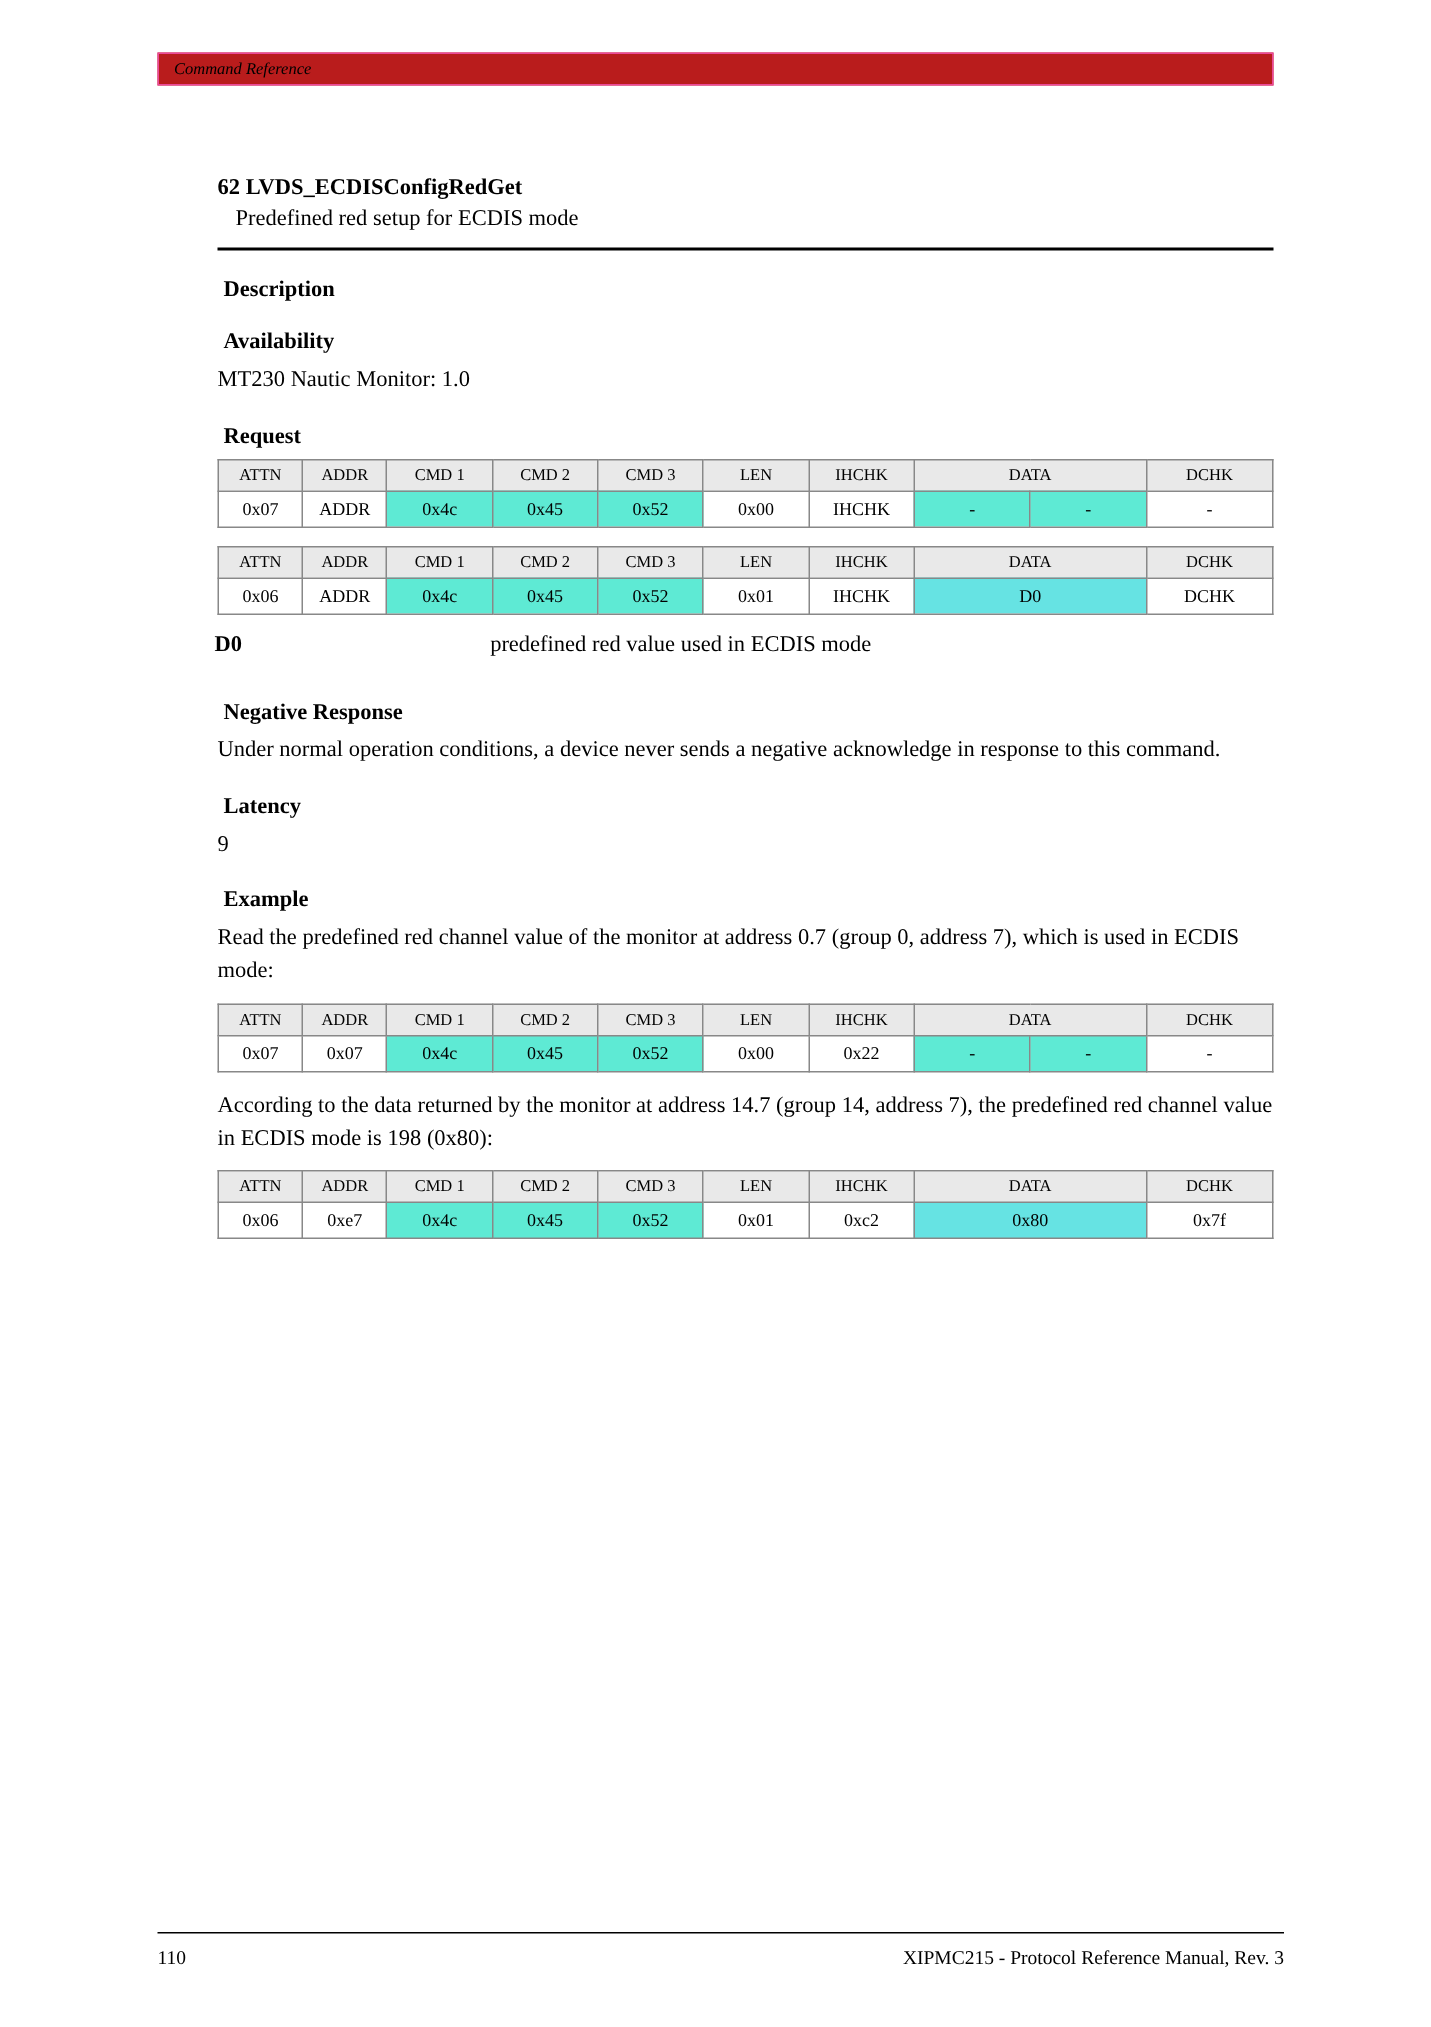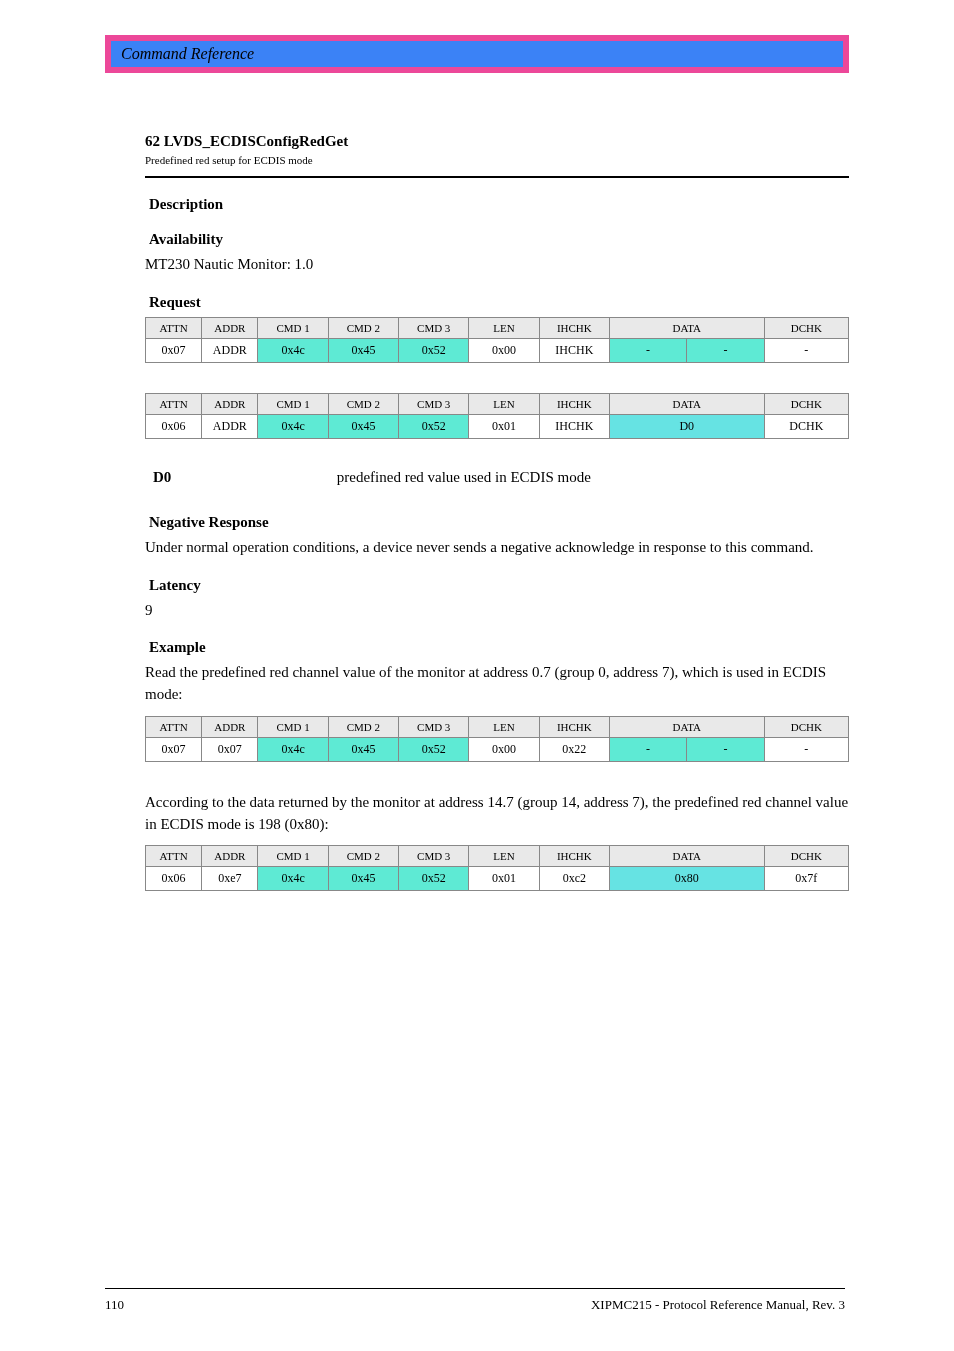--- a/index.html
+++ b/index.html
@@ -8,37 +8,37 @@
     width: 954px;
     height: 1351px;
     font-family: Georgia, 'Times New Roman', serif;
     color: #000;
     position: relative;
   }
   .page {
     padding: 35px 105px 40px 105px;
   }
   .header-box {
-    border: 6px solid #ec4899;
-    background: #3b82f6;
+    border: 1px solid #ec4899;
+    background: #b91c1c;
     padding: 4px 10px;
     font-style: italic;
-    font-size: 16px;
+    font-size: 11px;
     margin-bottom: 60px;
   }
   .cmd-title {
     font-size: 15px;
     font-weight: bold;
     margin-top: 28px;
     margin-bottom: 4px;
     margin-left: 40px;
   }
   .cmd-sub {
-    font-size: 11px;
-    margin-left: 40px;
+    font-size: 15px;
+    margin-left: 52px;
     margin-bottom: 10px;
   }
   .rule {
     border: none;
     border-top: 2px solid #000;
     margin-left: 40px;
     margin-right: 0;
     margin-bottom: 12px;
   }
   .section-label {
@@ -52,21 +52,21 @@
     font-size: 15px;
     line-height: 1.45;
     margin-left: 40px;
     margin-bottom: 10px;
   }
   table.packet {
     border-collapse: collapse;
     width: 100%;
     margin-left: 40px;
     width: calc(100% - 40px);
-    margin-bottom: 30px;
+    margin-bottom: 12px;
     font-size: 12px;
   }
   table.packet th, table.packet td {
     border: 1px solid #888;
     padding: 4px 2px;
     text-align: center;
     font-weight: normal;
   }
   table.packet th {
     background: #e9e9e9;
@@ -77,37 +77,37 @@
   .col-cmd1  { width: 10%; }
   .col-cmd2  { width: 10%; }
   .col-cmd3  { width: 10%; }
   .col-len   { width: 10%; }
   .col-ihchk { width: 10%; }
   .col-data  { width: 22%; }
   .col-dchk  { width: 12%; }
   .yellow { background: #5eead4; }
   .cyan   { background: #66e3e3; }
   .param-row {
-    margin-left: 48px;
+    margin-left: 38px;
     font-size: 15px;
     margin-bottom: 28px;
   }
   .param-label {
     display: inline-block;
     width: 180px;
     font-weight: bold;
   }
   .param-value {
     display: inline-block;
   }
   .footer {
     position: absolute;
     bottom: 38px;
     left: 105px;
-    right: 109px;
+    right: 98px;
     border-top: 1px solid #000;
     padding-top: 8px;
     font-size: 13px;
     display: flex;
     justify-content: space-between;
   }
 </style>
 </head>
 <body>
 

